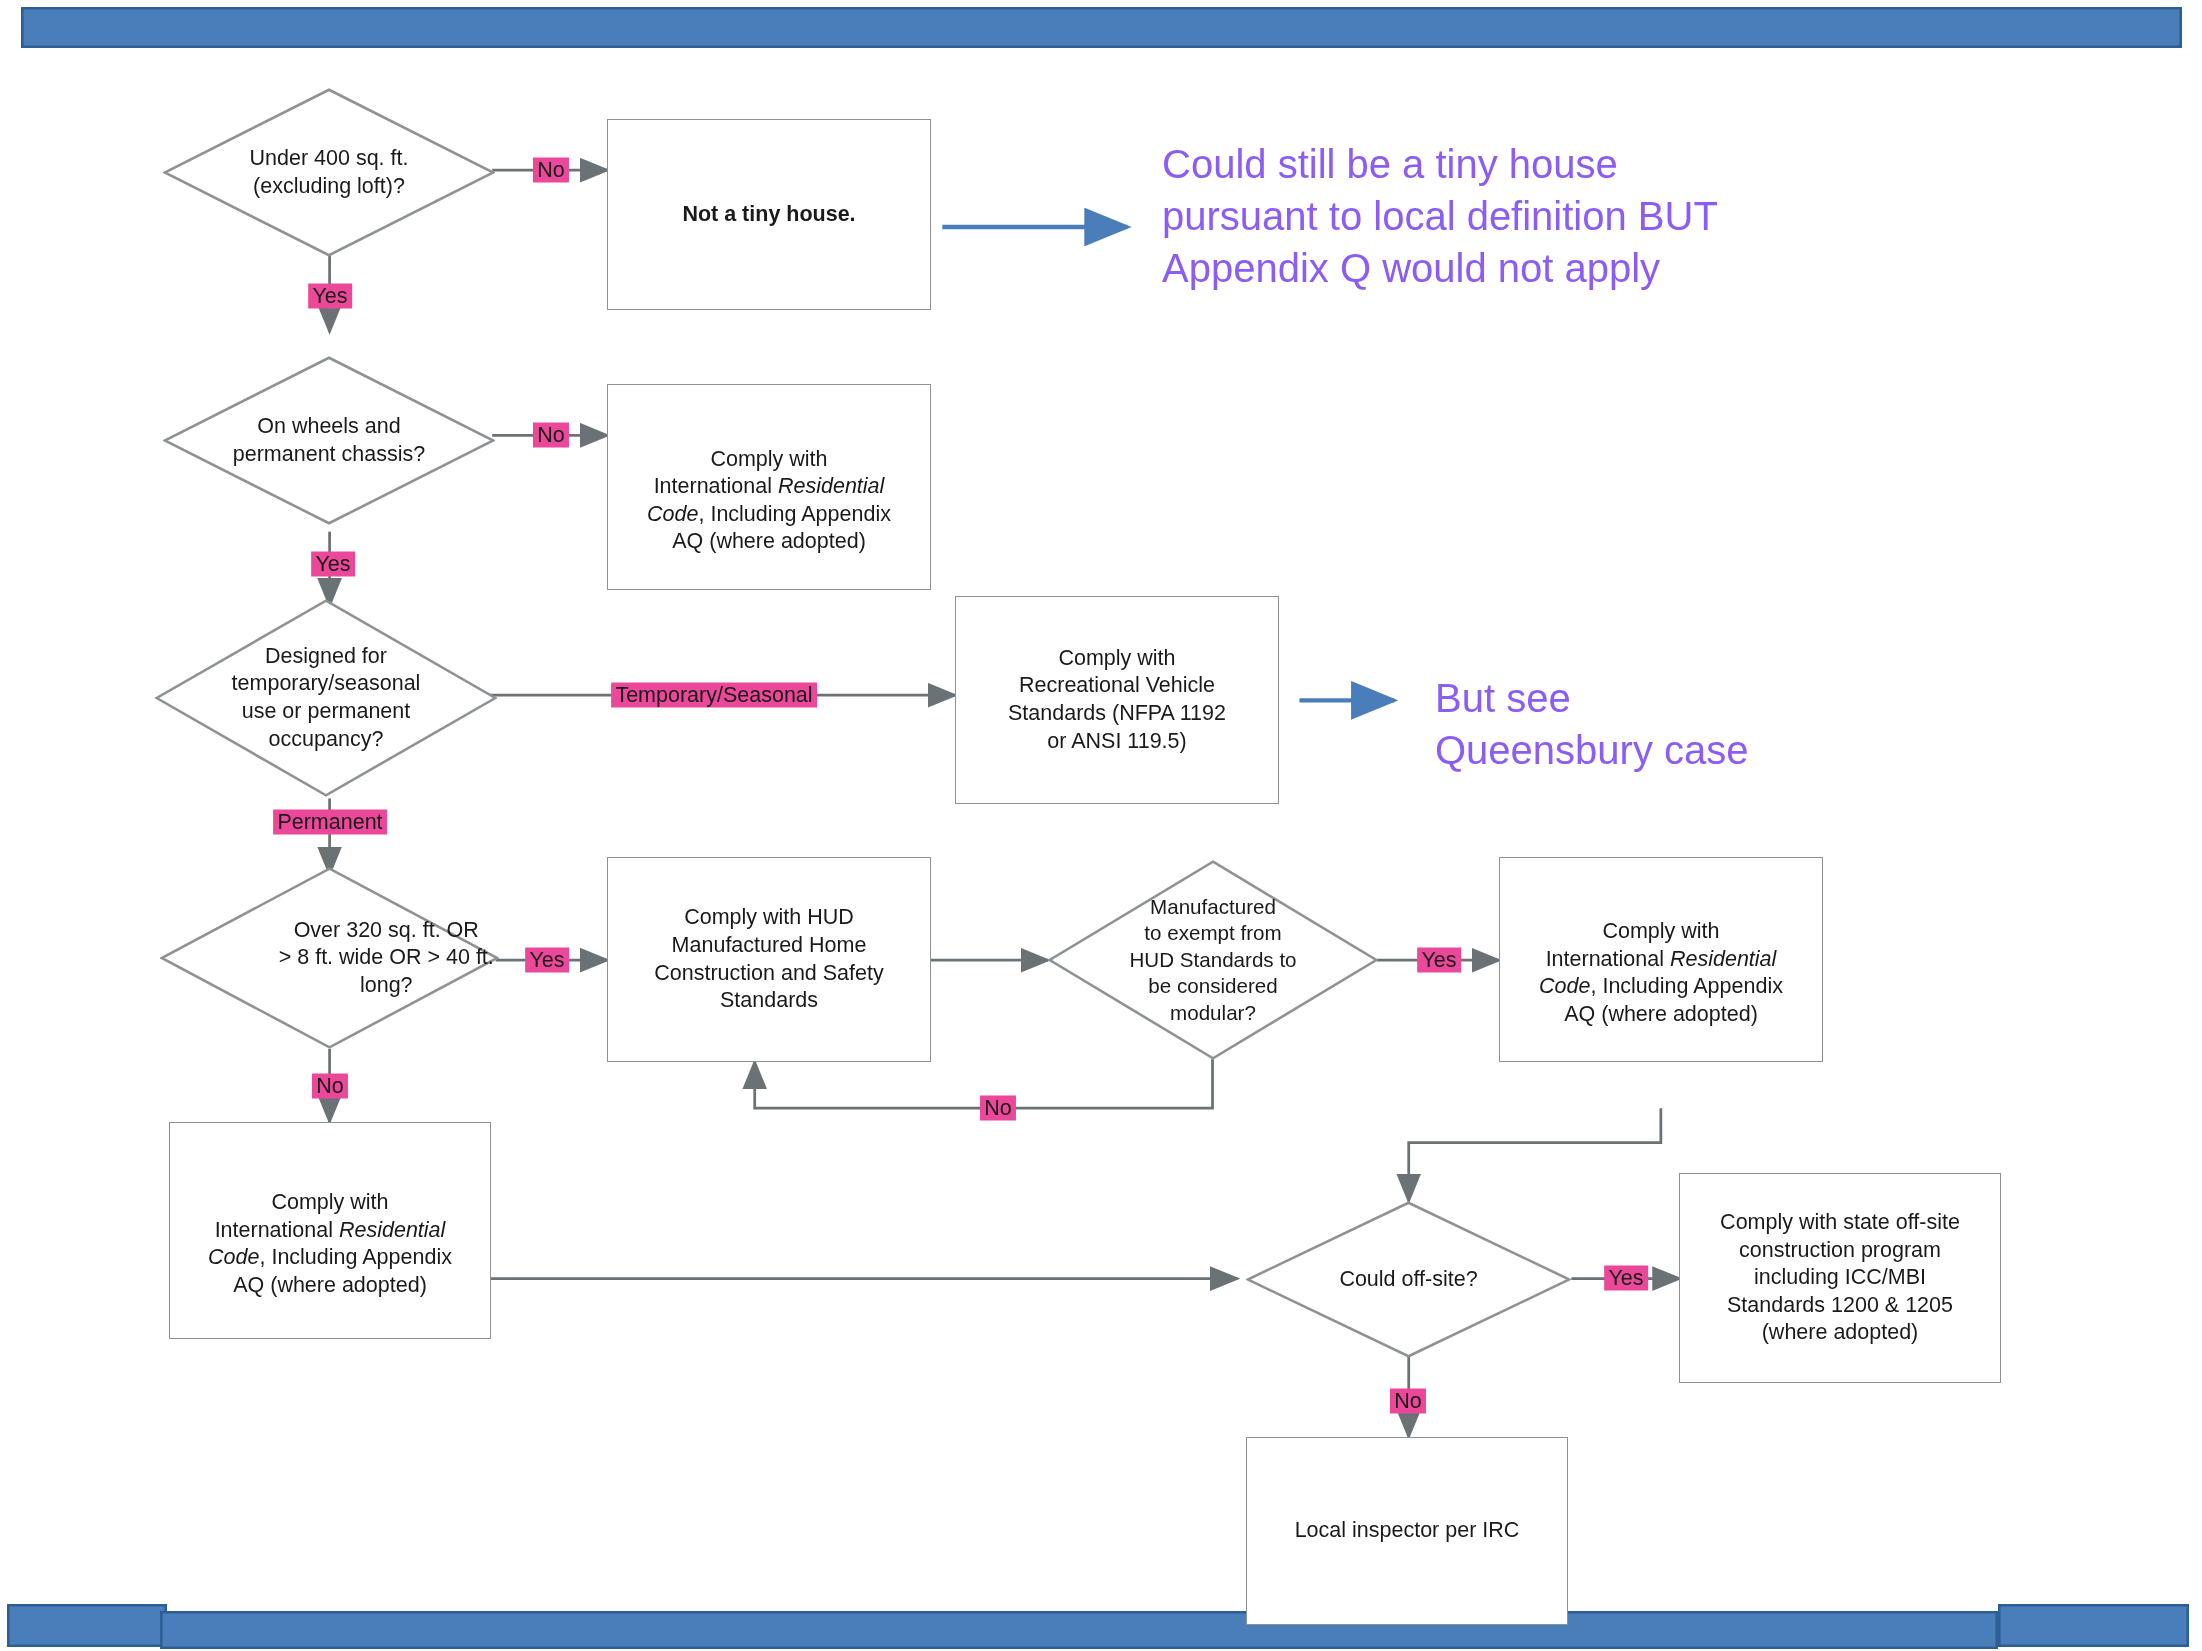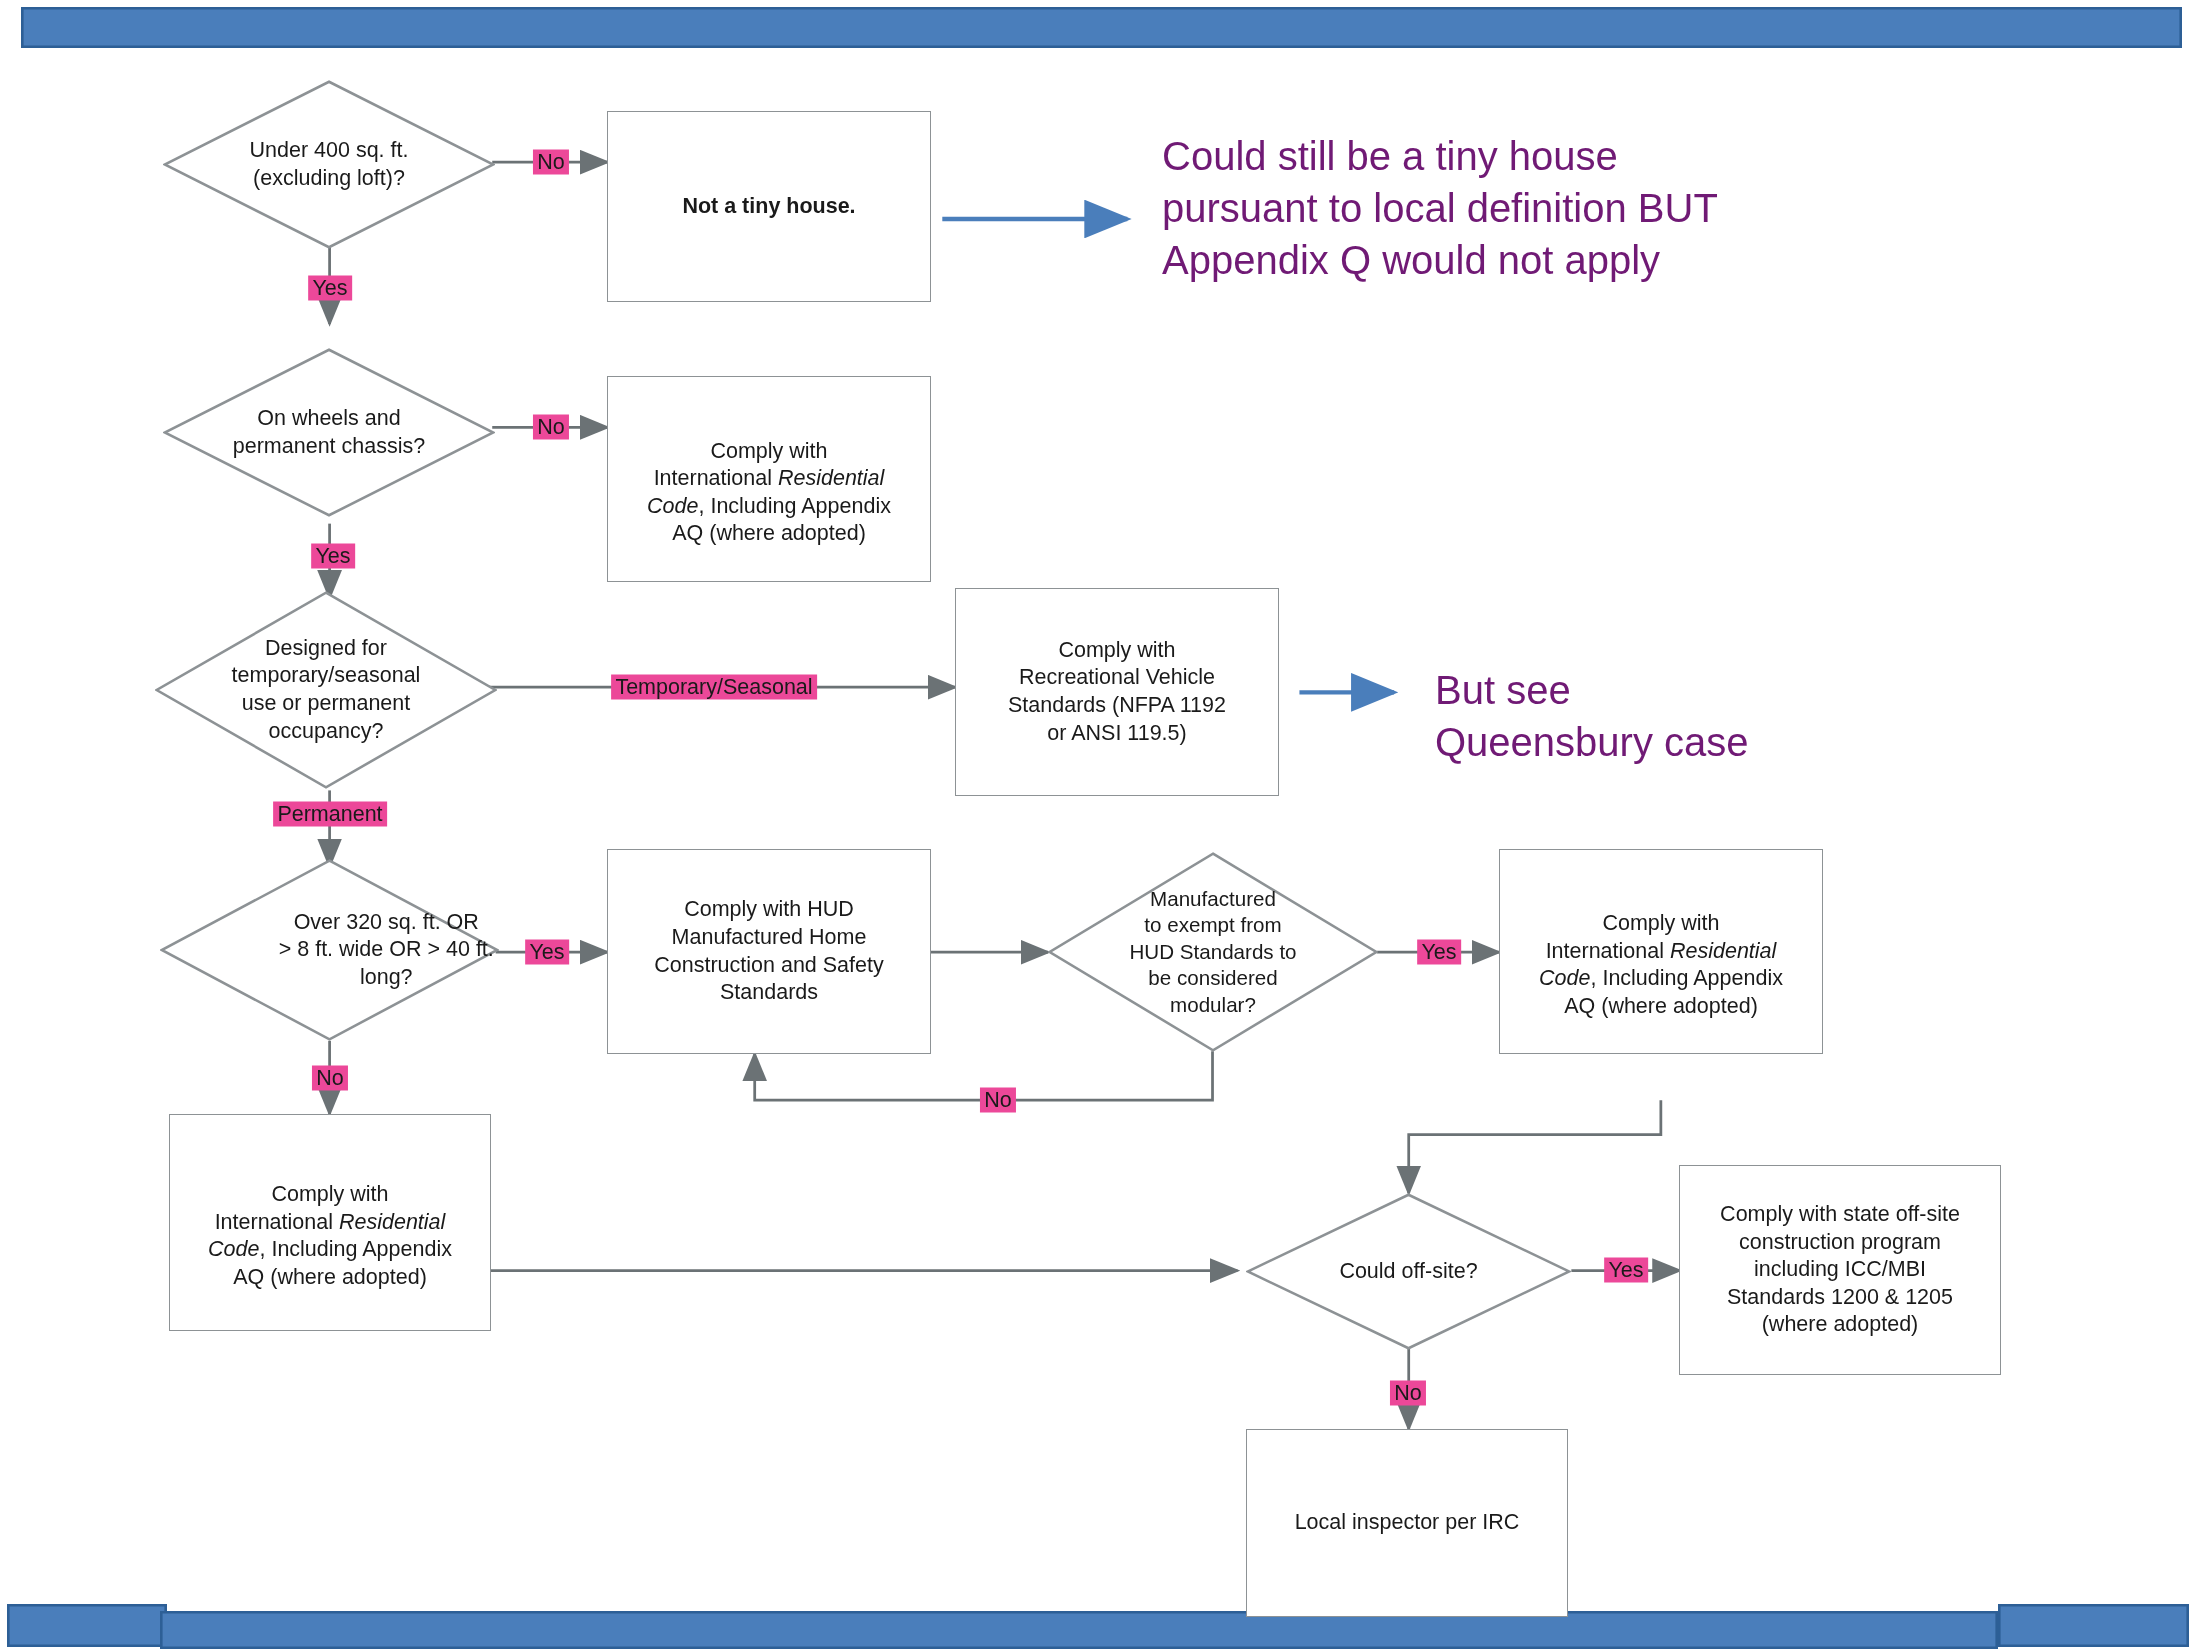--- a/index.html
+++ b/index.html
@@ -6,42 +6,42 @@
   body{width:2203px;height:1652px;position:relative;overflow:hidden;
        font-family:"Liberation Sans","DejaVu Sans",sans-serif;}
 
   
   .band{position:absolute;background:#4a7ebb;box-shadow:0 0 0 2.6px #2d5f96 inset;}
   #band-top{left:20.6px;top:6.9px;width:2161px;height:41px;}
   #band-bot-a{left:6.9px;top:1604px;width:160px;height:43px;}
   #band-bot-b{left:160px;top:1611px;width:1838px;height:38px;}
   #band-bot-c{left:1998px;top:1604px;width:191px;height:43px;}
 
-  .canvas{position:absolute;left:0;top:40px;width:1750px;height:1549px;}
+  .canvas{position:absolute;left:0;top:48px;width:1750px;height:1549px;}
 
   
   .node{position:absolute;box-sizing:border-box;display:flex;
         align-items:center;justify-content:center;text-align:center;
         color:#1a1a1a;line-height:1.28;}
   .box{border:1.7px solid #8d9295;background:#ffffff;font-size:21.5px;}
   .box .inner{padding:3.4px 8.6px;}
   .dia{background:transparent;font-size:21.5px;}
   .dia svg{position:absolute;left:0;top:0;width:100%;height:100%;}
   .dia .inner{position:relative;z-index:2;padding:0 5.2px;}
 
   
   .edges{position:absolute;left:0;top:0;width:2203px;height:1549px;
          pointer-events:none;}
 
   
   .elabel{position:absolute;font-size:21.5px;color:#1a1a1a;background:#ec4899;
           padding:0 4.3px;white-space:nowrap;transform:translate(-50%,-50%);}
 
   
-  .anno{position:absolute;font-size:40px;color:#701a75;line-height:1.30;
+  .anno{position:absolute;font-size:40px;color:#8b5cf6;line-height:1.30;
         white-space:pre-line;}
 
   i.ital{}
 </style>
 </head>
 <body>
 
 <div class="band" id="band-top"></div>
 <div class="band" id="band-bot-a"></div>
 <div class="band" id="band-bot-b"></div>

